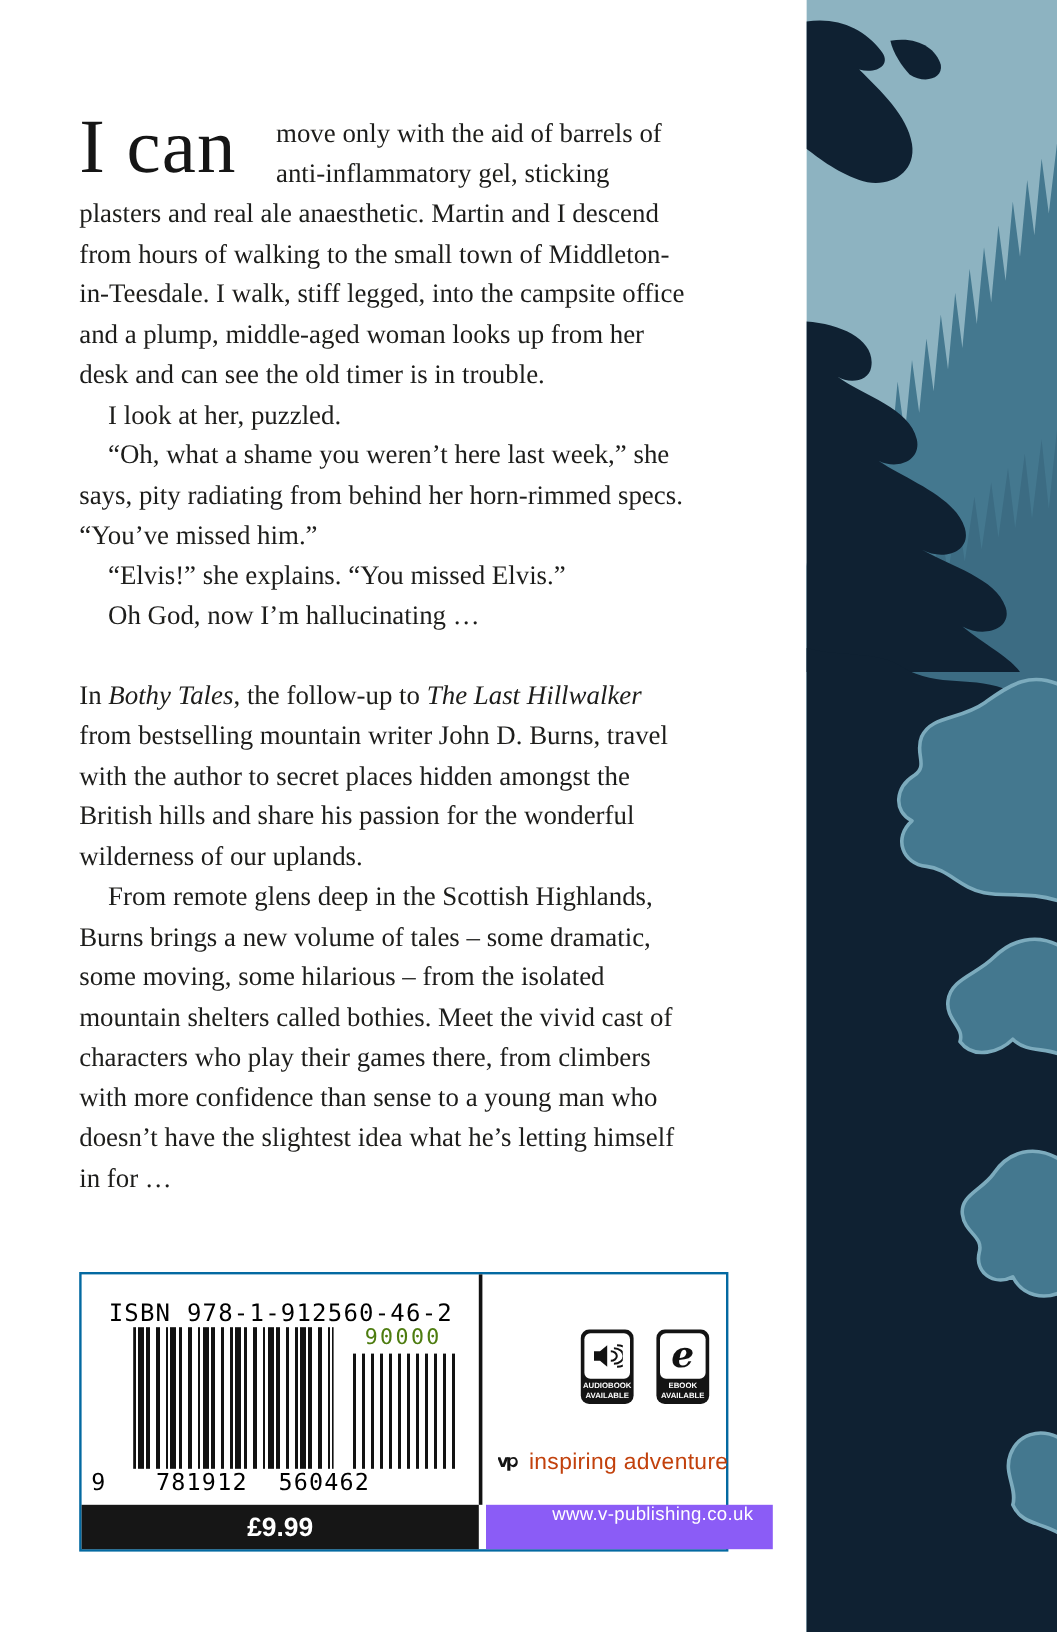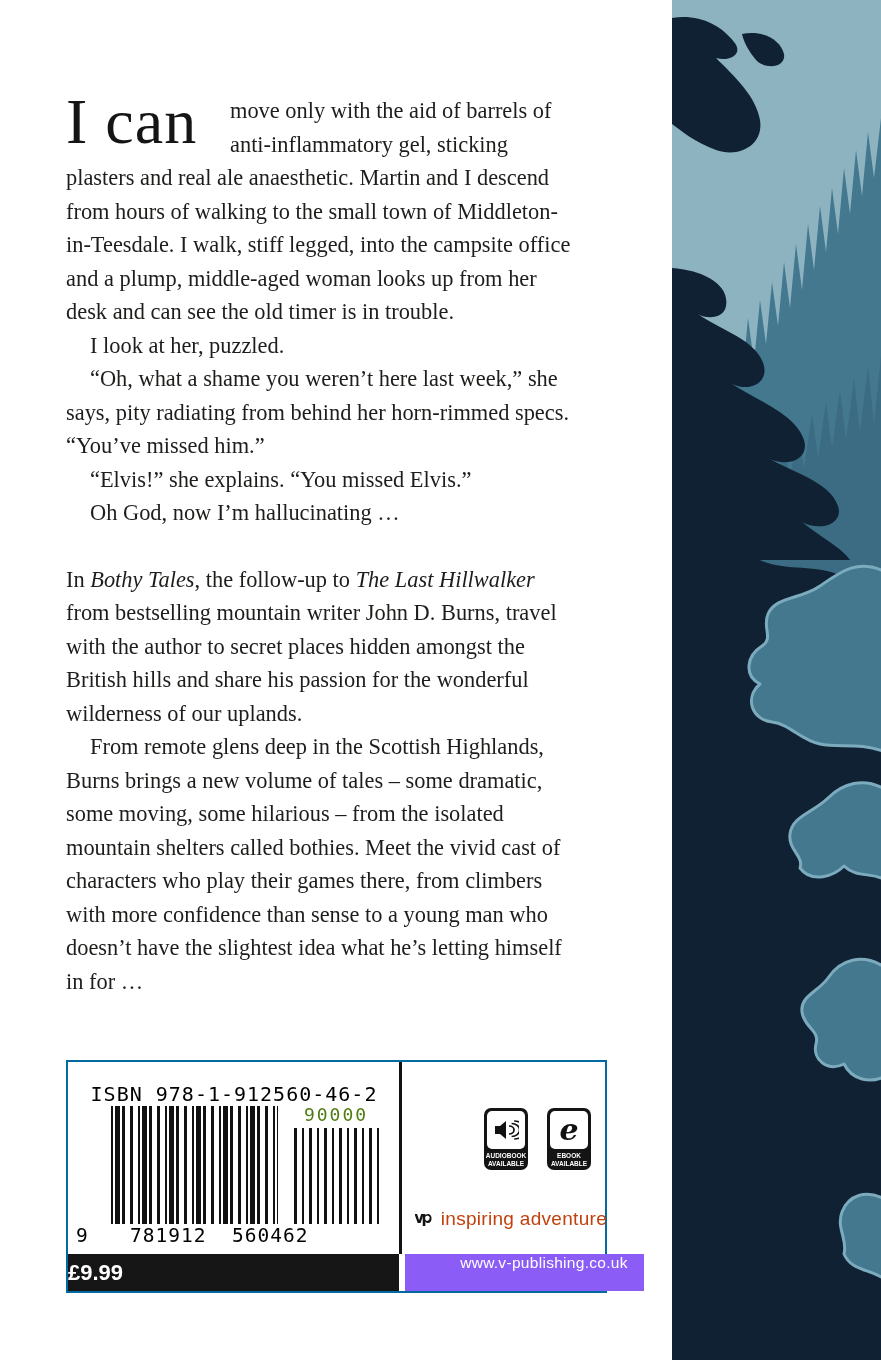--- a/index.html
+++ b/index.html
@@ -29,21 +29,21 @@
         font-family:"DejaVu Sans Mono","Liberation Mono",monospace;font-size:18px;
         letter-spacing:2px;color:#4d7c0f;}
   .bars-supp{position:absolute;left:226px;top:66px;width:86px;height:96px;
         background:repeating-linear-gradient(90deg,#111 0 3px,#fff 3px 8px,#111 8px 10px,#fff 10px 15px);}
   .digits{position:absolute;left:0;top:162px;width:332px;height:24px;
         font-family:"DejaVu Sans Mono","Liberation Mono",monospace;font-size:19.5px;color:#000;}
   .digits span{position:absolute;letter-spacing:1px;}
   .dg0{left:8px;} .dg1{left:62px;} .dg2{left:164px;}
   .divider{position:absolute;left:331px;top:0;width:3px;height:192px;background:#121212;}
   .price-bar{position:absolute;left:0;bottom:0;width:331px;height:37px;background:#161616;
-        color:#fff;display:flex;align-items:center;justify-content:flex-start;
+        color:#fff;display:flex;align-items:center;justify-content:center;
         font-family:"Liberation Sans","DejaVu Sans",sans-serif;font-weight:bold;font-size:22px;}
   .web-bar{position:absolute;left:337px;bottom:0;width:200px;height:37px;background:#8b5cf6;
         color:#fff;display:flex;align-items:flex-start;justify-content:center;
         font-family:"Liberation Sans","DejaVu Sans",sans-serif;font-size:15.5px;letter-spacing:.3px;padding-left:39px;}
 
   
   .badge{position:absolute;top:46px;width:44px;height:62px;background:#141414;
         border-radius:7px;color:#fff;}
   .badge.audio{left:416px;} .badge.ebook{left:479px;}
   .badge .inner{position:absolute;left:3px;top:3px;right:3px;height:38px;background:#fff;

